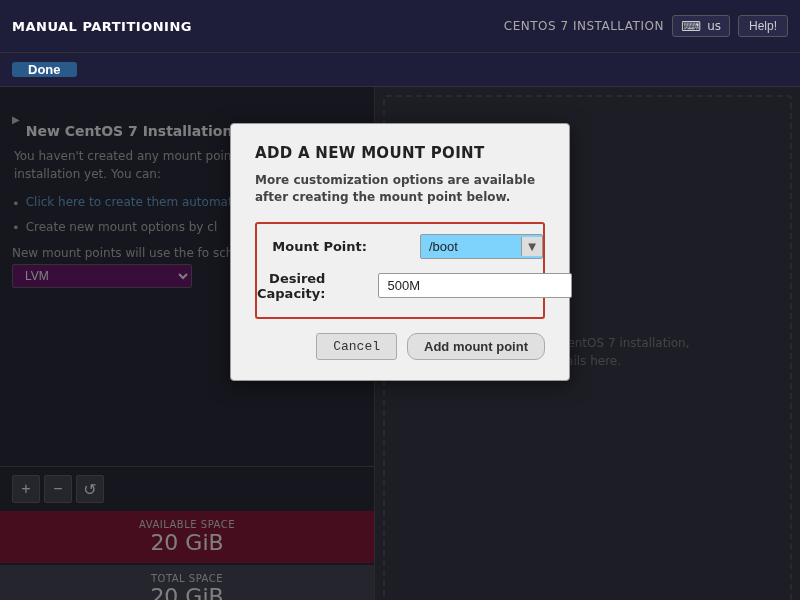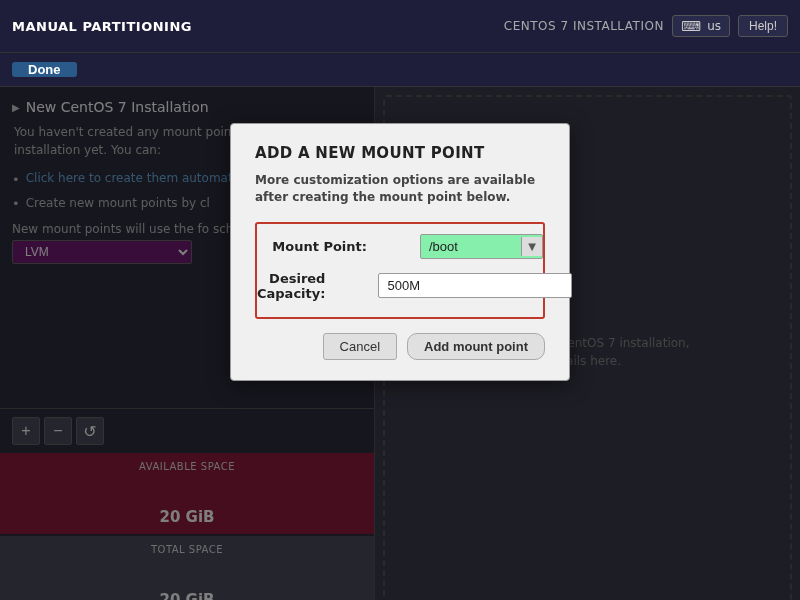--- a/index.html
+++ b/index.html
@@ -107,21 +107,22 @@
       gap: 6px;
       margin-bottom: 8px;
     }
     .triangle-icon {
       color: #ccc;
       font-size: 10px;
     }
     .installation-title {
       color: #fff;
       font-size: 14px;
-      font-weight: normal;
+      font-weight: bold;
+      margin-top: 24px;
     }
     .installation-desc {
       color: #bbb;
       font-size: 12px;
       line-height: 1.5;
       margin-bottom: 12px;
       padding-left: 2px;
     }
     .bullet-item {
       display: flex;
@@ -208,24 +209,23 @@
     .space-box.total {
       background: #4a4a5a;
     }
     .space-label {
       font-size: 10px;
       color: #ddd;
       letter-spacing: 0.5px;
       text-transform: uppercase;
     }
     .space-value {
-      font-size: 15px;
-      font-weight: bold;
-      color: #fff;
-      margin-top: 36px;
+      font-size: 22px;
+      font-weight: normal;
+      color: #fff;
     }
 
     
     .right-panel {
       flex: 1;
       background: #3a3a4a;
       padding: 12px;
       display: flex;
       flex-direction: column;
       align-items: center;
@@ -298,21 +298,21 @@
       font-size: 13px;
       background: #fff;
       color: #222;
     }
     .mount-point-select-wrapper {
       flex: 1;
       display: flex;
       align-items: center;
       border: 1px solid #999;
       border-radius: 2px;
-      background: #86efac;
+      background: #7dd3fc;
       overflow: hidden;
     }
     .mount-point-select {
       flex: 1;
       border: none;
       background: transparent;
       padding: 4px 8px;
       font-size: 13px;
       color: #222;
       appearance: none;
@@ -341,20 +341,21 @@
       gap: 10px;
     }
     .cancel-btn {
       background: #e0e0e0;
       border: 1px solid #aaa;
       border-radius: 3px;
       color: #333;
       padding: 5px 16px;
       cursor: pointer;
       font-size: 13px;
+      font-family: Liberation Mono, monospace;
     }
     .add-mount-btn {
       background: #e0e0e0;
       border: 1px solid #aaa;
       border-radius: 10px;
       color: #333;
       padding: 5px 16px;
       cursor: pointer;
       font-size: 13px;
       font-weight: bold;
@@ -388,21 +389,21 @@
     </div>
     <p class="installation-desc">You haven't created any mount points for your CentOS 7 installation yet.  You can:</p>
 
     <div class="bullet-item">
       <span class="bullet">•</span>
       <a class="link-text">Click here to create them automatically.</a>
     </div>
 
     <div class="bullet-item">
       <span class="bullet">•</span>
-      <span class="bullet-text">Create new mount points by cl</span>
+      <span class="bullet-text">Create new mount options by cl</span>
     </div>
 
     <div class="scheme-row">
       <div class="scheme-label">
         <span>New mount points will use the fo</span>
         <span>scheme:</span>
       </div>
       <select class="scheme-select">
         <option>LVM</option>
       </select>

